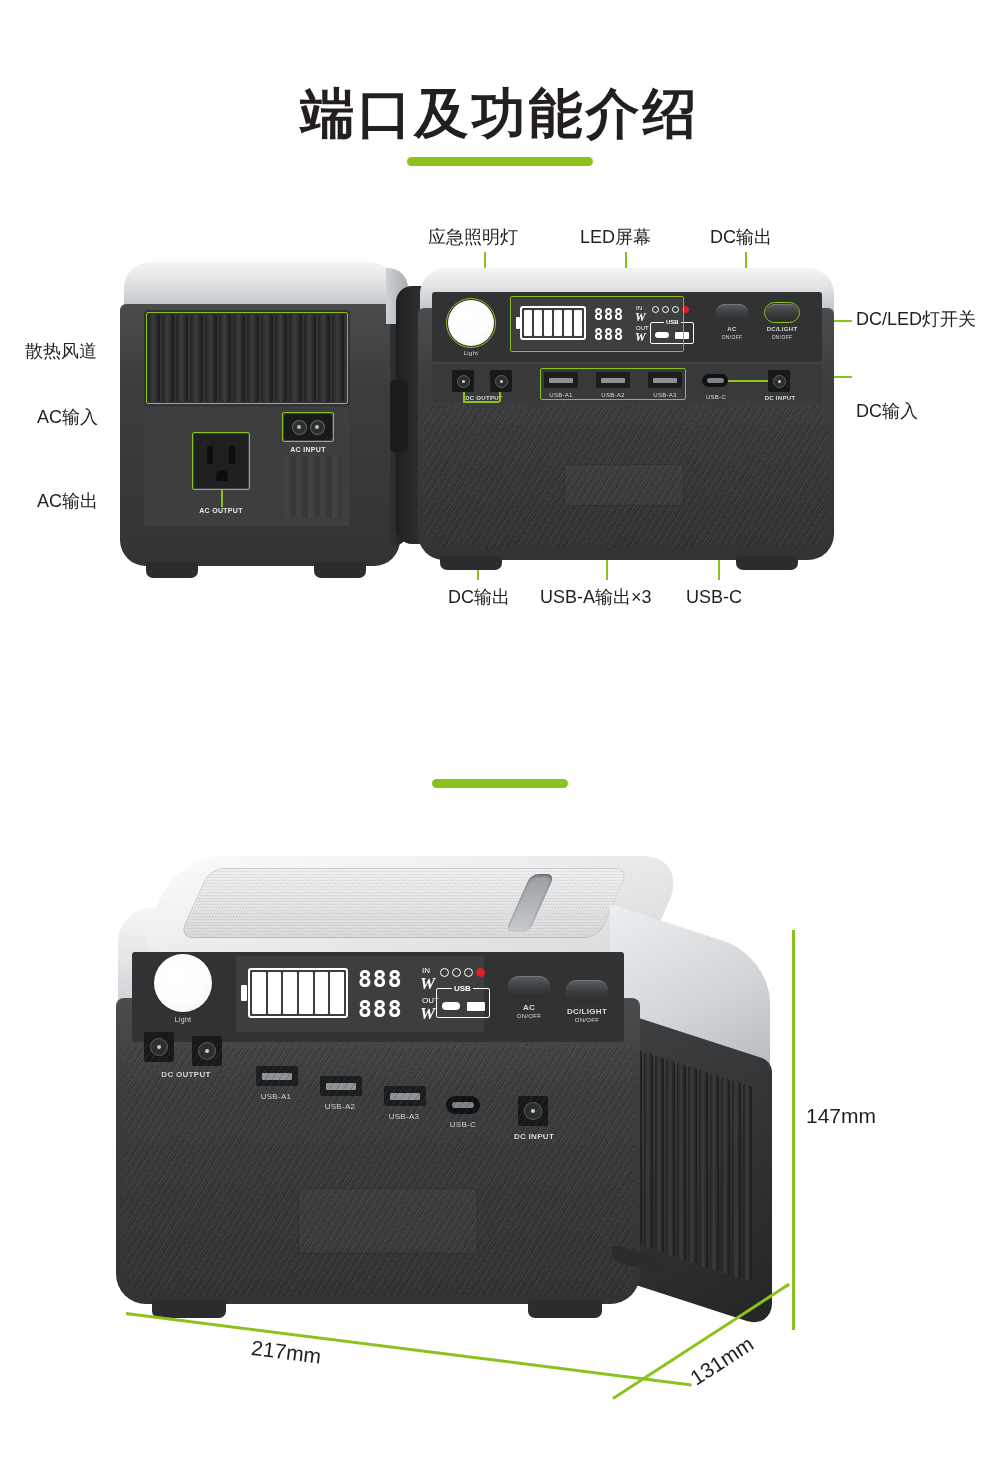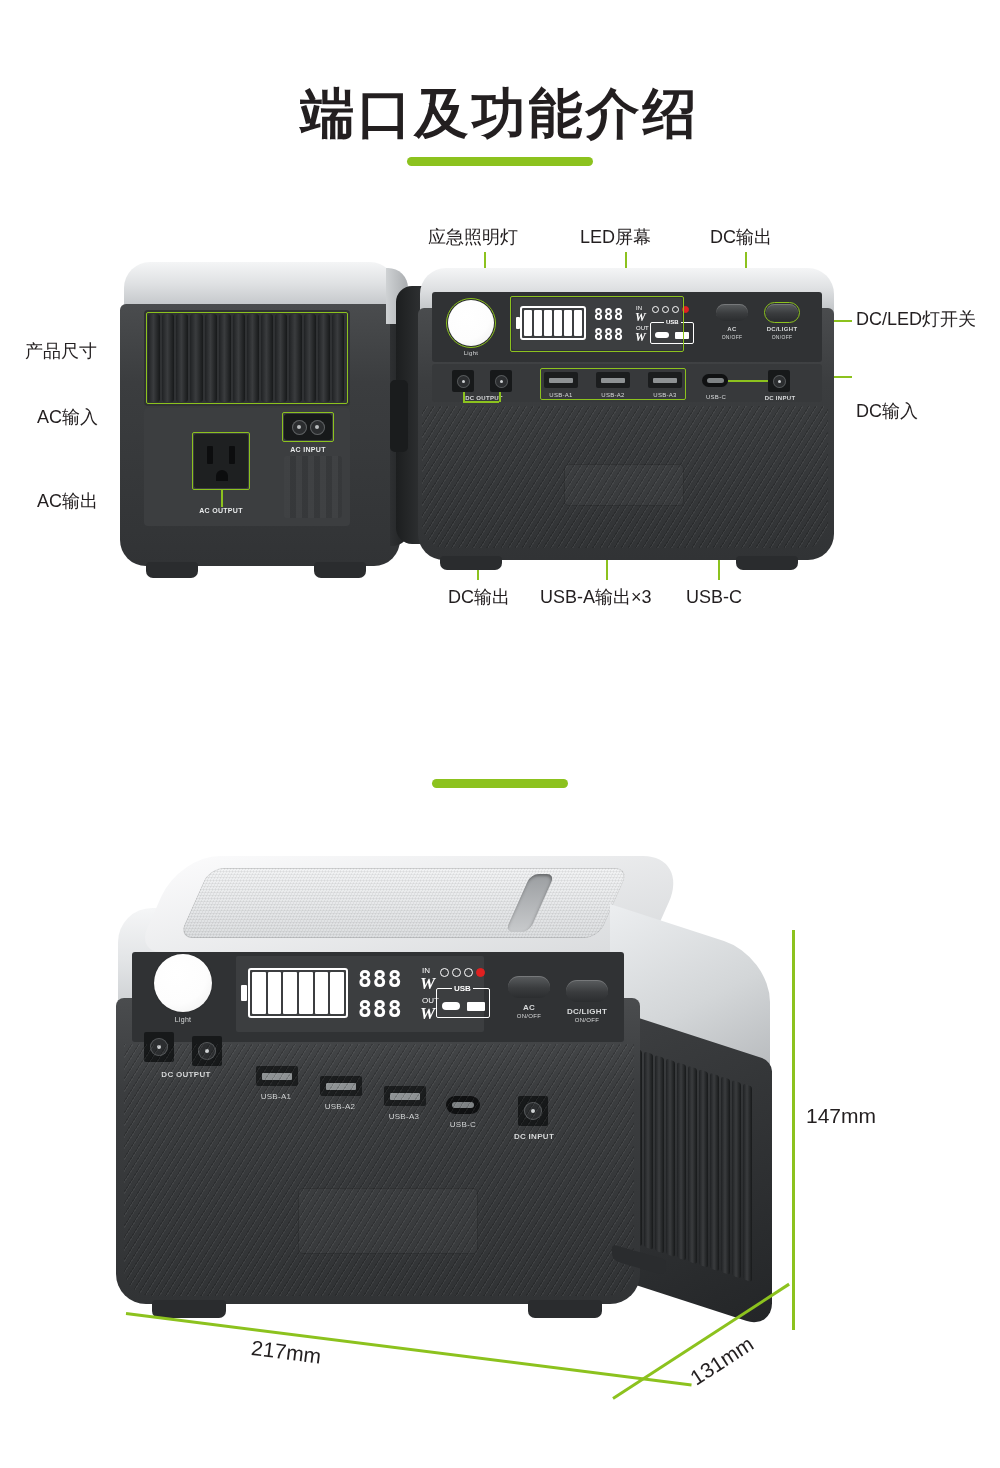--- a/index.html
+++ b/index.html
@@ -163,21 +163,21 @@
 
   <div class="callout" style="top:228px; left:710px;">DC输出</div>
   <div class="lead lead-v" style="top:252px; left:745px; height:73px;"></div>
 
   <div class="callout" style="top:310px; left:856px;text-align:center;">DC/LED灯开关</div>
   <div class="lead lead-h" style="top:320px; left:790px; width:62px;"></div>
 
   <div class="callout" style="top:366px; left:856px;margin-top:36px;">DC输入</div>
   <div class="lead lead-h" style="top:376px; left:770px; width:82px;"></div>
 
-  <div class="callout" style="top:342px; left:25px;">产品尺寸</div>
+  <div class="callout" style="top:342px; left:25px;">散热风道</div>
   <div class="lead lead-h" style="top:352px; left:122px; width:40px;"></div>
 
   <div class="callout" style="top:408px; left:37px;">AC输入</div>
   <div class="lead lead-h" style="top:418px; left:122px; width:165px;"></div>
 
   <div class="callout" style="top:492px; left:37px;">AC输出</div>
   <div class="lead lead-h" style="top:502px; left:122px; width:48px;"></div>
 
   <div class="callout" style="top:588px; left:448px;">DC输出</div>
   <div class="lead lead-v" style="top:400px; left:477px; height:180px;"></div>

